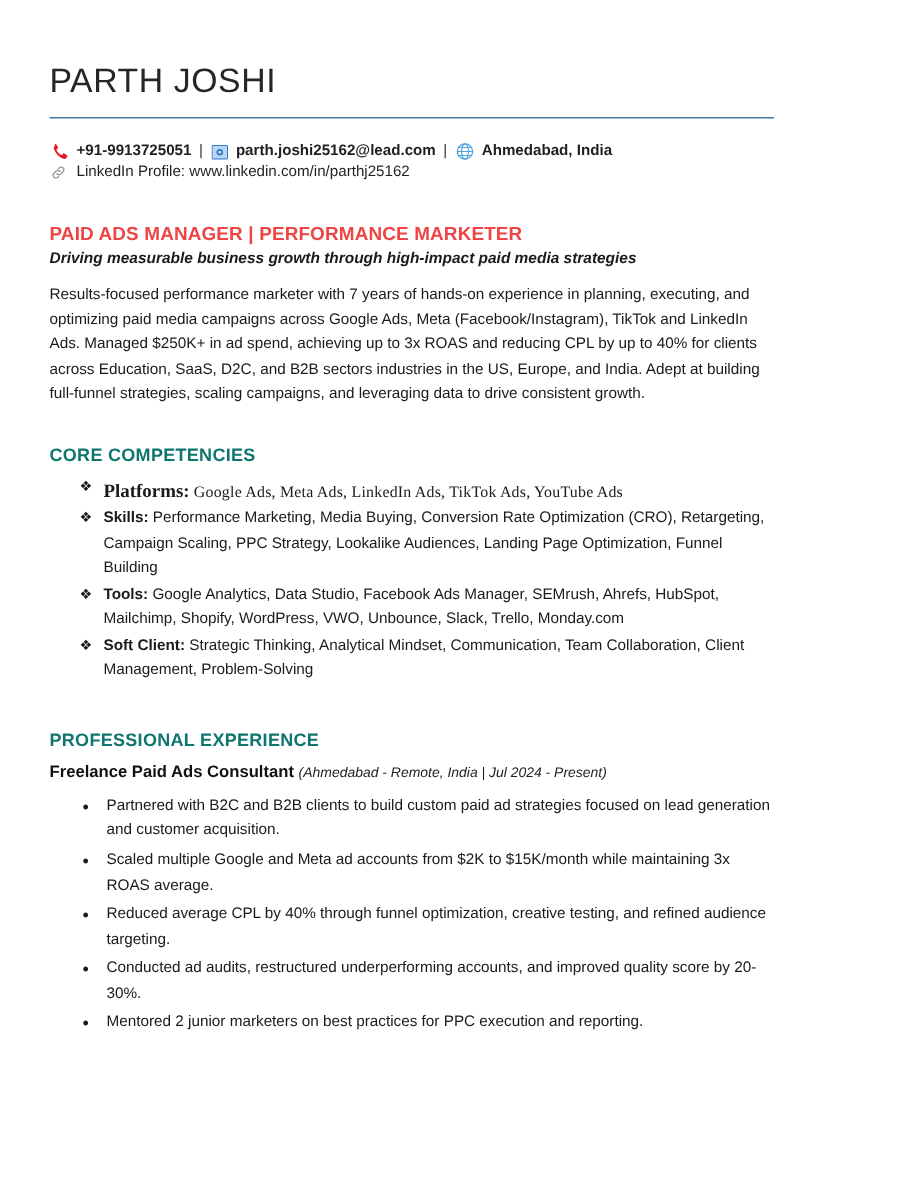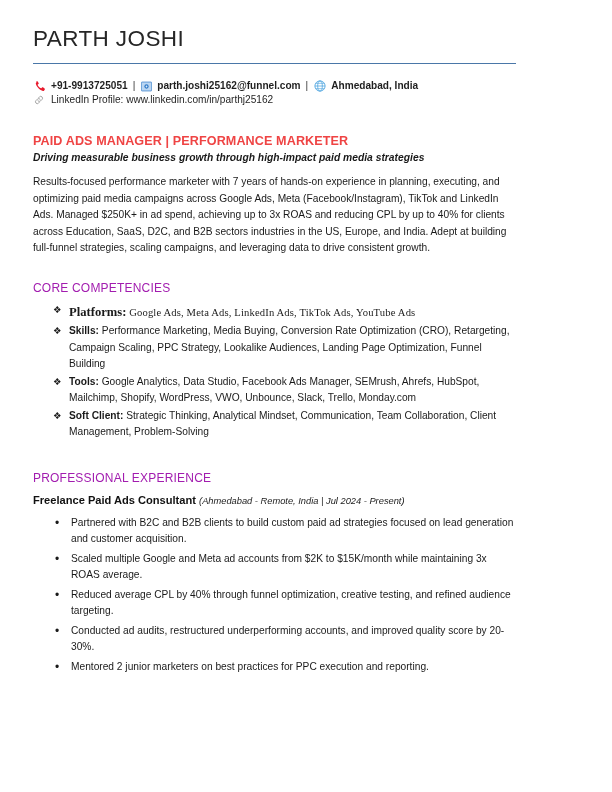--- a/index.html
+++ b/index.html
@@ -13,21 +13,21 @@
     font-family: "Liberation Sans", sans-serif;
     color: #1a1a1a;
     -webkit-font-smoothing: antialiased;
     overflow: hidden;
   }
   .page {
     position: relative;
     width: 544px;
     height: 792px;
     box-sizing: border-box;
-    padding: 19px 28px 0 33px;
+    padding: 34px 28px 0 33px;
   }
 
   
   .name {
     font-size: 22.5px;
     font-weight: 400;
     letter-spacing: 0.4px;
     color: #262626;
     margin: 6px 0 0 0;
     line-height: 1.2;
@@ -92,22 +92,22 @@
     font-size: 10.2px;
     line-height: 1.62;
     color: #1a1a1a;
     max-width: 534px;
     text-align: left;
   }
 
   
   .section-heading {
     font-size: 12px;
-    font-weight: 400;
-    color: #a21caf;
+    font-weight: 700;
+    color: #0f766e;
     letter-spacing: 0.2px;
   }
   .sec-core { margin-top: 24px; }
   .sec-exp  { margin-top: 30px; }
 
   
   .comp-list {
     list-style: none;
     margin: 7px 0 0 0;
     padding: 0;
@@ -196,21 +196,21 @@
       </span>
       <span class="contact-text">+91-9913725051</span>
       <span class="contact-sep">|</span>
       <span class="ico ico-mail">
         <svg viewBox="0 0 16 16" width="11" height="11" aria-hidden="true">
           <rect x="0.5" y="1.5" width="15" height="13" rx="1" fill="#BBD6F2" stroke="#2F79C7" stroke-width="1"></rect>
           <circle cx="8" cy="8" r="3.1" fill="#2F79C7"></circle>
           <circle cx="8" cy="8" r="1.3" fill="#DCEBFA"></circle>
         </svg>
       </span>
-      <span class="contact-text">parth.joshi25162@funnel.com</span>
+      <span class="contact-text">parth.joshi25162@lead.com</span>
       <span class="contact-sep">|</span>
       <span class="ico ico-globe">
         <svg viewBox="0 0 24 24" width="12" height="12" aria-hidden="true">
           <circle cx="12" cy="12" r="10.2" fill="none" stroke="#4AA3DF" stroke-width="1.7"></circle>
           <ellipse cx="12" cy="12" rx="4.6" ry="10.2" fill="none" stroke="#4AA3DF" stroke-width="1.5"></ellipse>
           <line x1="1.8" y1="12" x2="22.2" y2="12" stroke="#4AA3DF" stroke-width="1.5"></line>
           <line x1="3.4" y1="6.6" x2="20.6" y2="6.6" stroke="#4AA3DF" stroke-width="1.3"></line>
           <line x1="3.4" y1="17.4" x2="20.6" y2="17.4" stroke="#4AA3DF" stroke-width="1.3"></line>
         </svg>
       </span>

